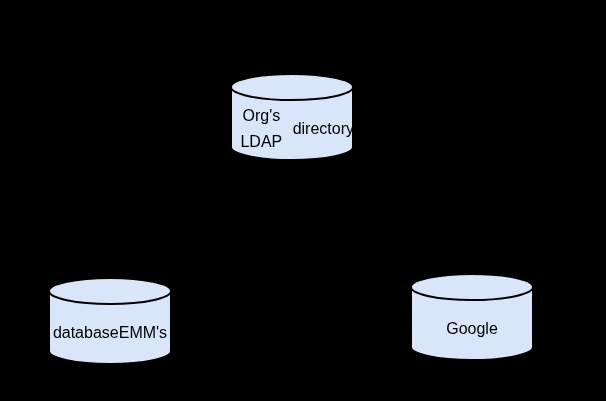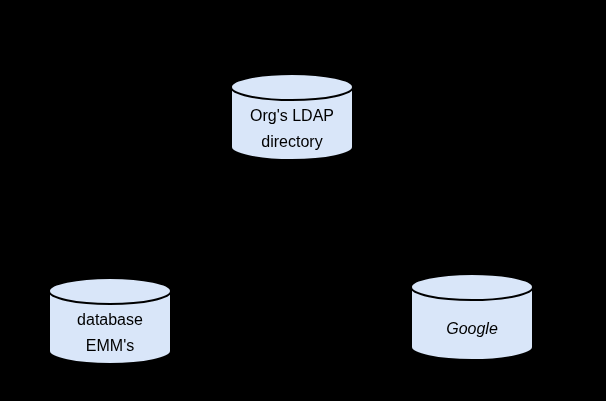--- a/index.html
+++ b/index.html
@@ -35,32 +35,31 @@
     stroke: #000000;
     stroke-width: 2;
   }
   .node .label {
     position: absolute;
     left: 0;
     right: 0;
     top: 29px;
     bottom: 6px;
     display: flex;
-    flex-direction: column;
     align-items: center;
     justify-content: center;
     text-align: center;
     color: #000000;
     font-size: 16px;
     line-height: 26px;
     pointer-events: none;
   }
   #node-ldap   { left: 230px; top: 72px;  }
   #node-emm    { left: 48px;  top: 276px; }
-  #node-google { left: 410px; top: 272px; font-style: italic; }
+  #node-google { left: 410px; top: 272px; }
 </style>
 </head>
 <body style="background: rgb(0, 0, 0);">
 
 <div class="stage">
 
   <div class="node" id="node-ldap">
     <svg viewBox="0 0 124 90" aria-hidden="true">
       <path class="cyl-shape" d="M 1 15 L 1 75 A 61 13 0 0 0 123 75 L 123 15" fill="#d9e6f9"></path>
       <ellipse class="cyl-shape" cx="62" cy="15" rx="61" ry="13" fill="#d9e6f9"></ellipse>

